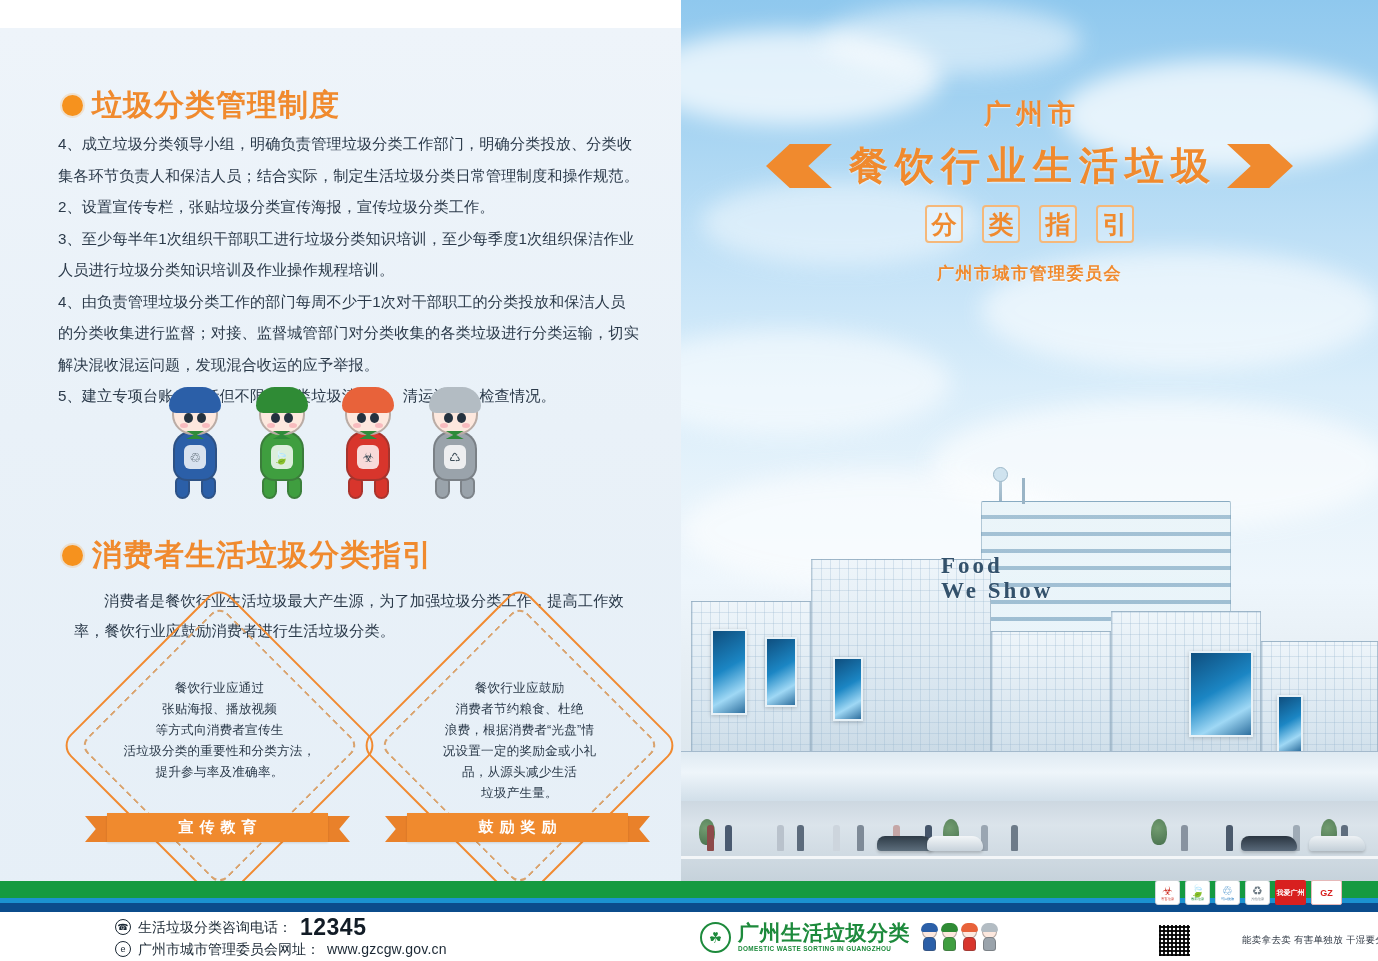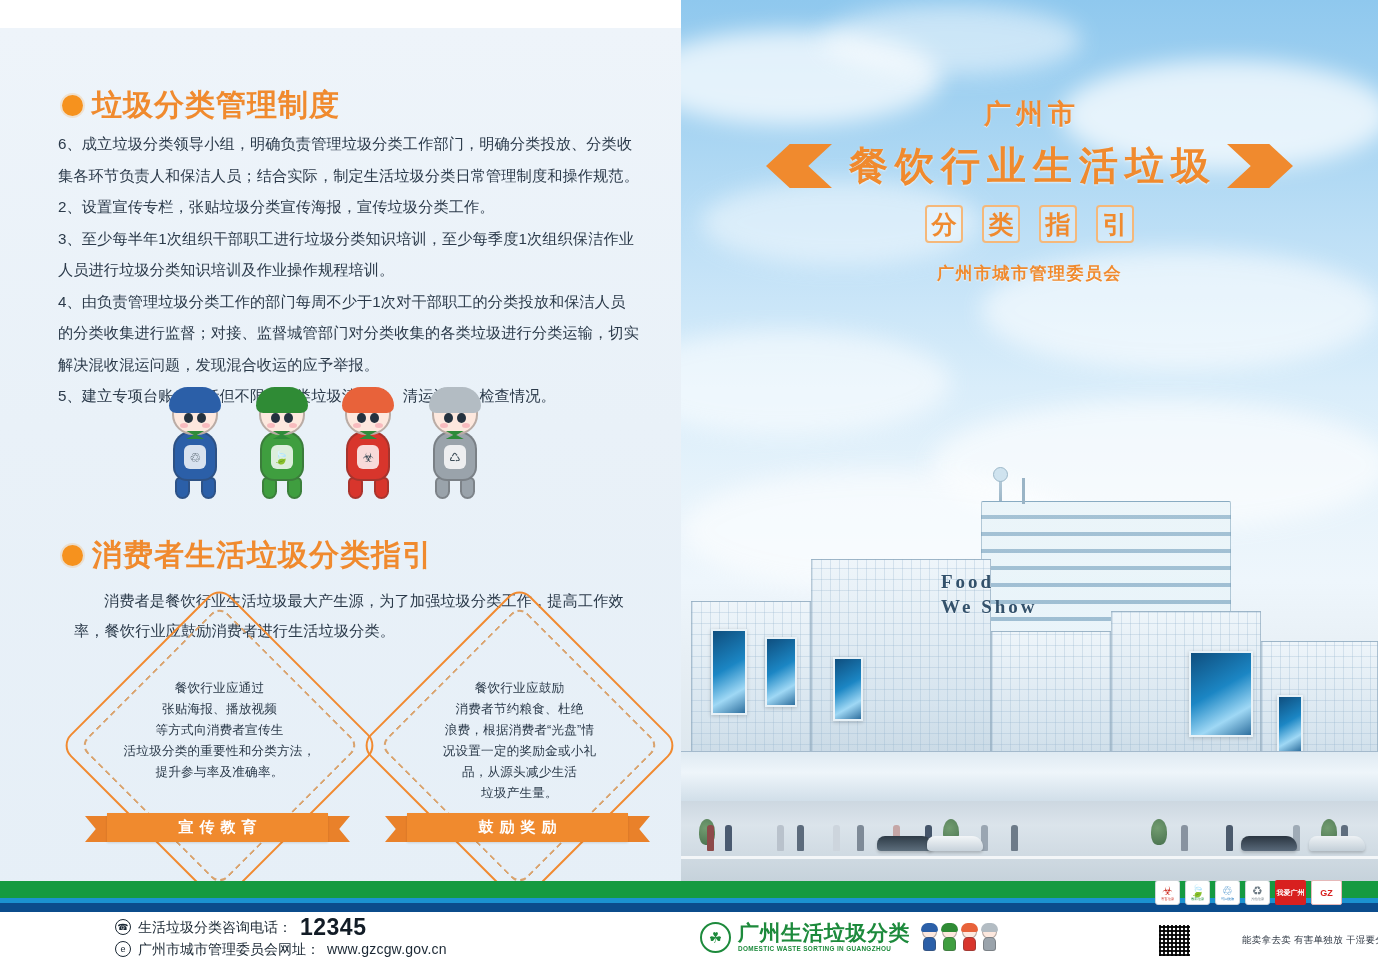--- a/index.html
+++ b/index.html
@@ -239,22 +239,22 @@
   }
   .mast {
     position: absolute; left: 318px; top: -6px; width: 3px; height: 40px;
     background: linear-gradient(180deg,#b9cedc,#8ea9bc);
   }
   .mast-ball {
     position: absolute; left: 312px; top: -14px; width: 15px; height: 15px;
     border-radius: 50%; background: #cfe3ef; border: 1px solid #9db8c9;
   }
   .food-sign {
-    position: absolute; left: 260px; top: 88px;
-    color: #33516b; font-size: 19px; line-height: 25px;
+    position: absolute; left: 260px; top: 72px;
+    color: #33516b; font-size: 23px; line-height: 25px;
     font-family: "Liberation Serif", serif; letter-spacing: 3px;
     font-weight: 700; text-shadow: 0 1px 0 rgba(255,255,255,.5);
     z-index: 5;
   }
   .billboard {
     position: absolute;
     background: linear-gradient(150deg,#0f4e7e,#1b86c4 45%,#9fd8f5 75%,#2e6f9e);
     border: 2px solid #e8f2f8;
     box-shadow: 0 1px 4px rgba(0,0,0,.2);
   }
@@ -411,21 +411,21 @@
 <div id="page">
 
   <div class="left-panel">
 
     <div class="section-head head-1">
       <span class="bullet-dot"></span>
       <span>垃圾分类管理制度</span>
     </div>
 
     <div class="body-text rules-text">
-      <p>6、成立垃圾分类领导小组，明确负责管理垃圾分类工作部门，明确分类投放、分类收</p>
+      <p>4、成立垃圾分类领导小组，明确负责管理垃圾分类工作部门，明确分类投放、分类收</p>
       <p>集各环节负责人和保洁人员；结合实际，制定生活垃圾分类日常管理制度和操作规范。</p>
       <p>2、设置宣传专栏，张贴垃圾分类宣传海报，宣传垃圾分类工作。</p>
       <p>3、至少每半年1次组织干部职工进行垃圾分类知识培训，至少每季度1次组织保洁作业</p>
       <p>人员进行垃圾分类知识培训及作业操作规程培训。</p>
       <p>4、由负责管理垃圾分类工作的部门每周不少于1次对干部职工的分类投放和保洁人员</p>
       <p>的分类收集进行监督；对接、监督城管部门对分类收集的各类垃圾进行分类运输，切实</p>
       <p>解决混收混运问题，发现混合收运的应予举报。</p>
       <p>5、建立专项台账，包括但不限于各类垃圾清运量、清运流向，检查情况。</p>
     </div>
 

